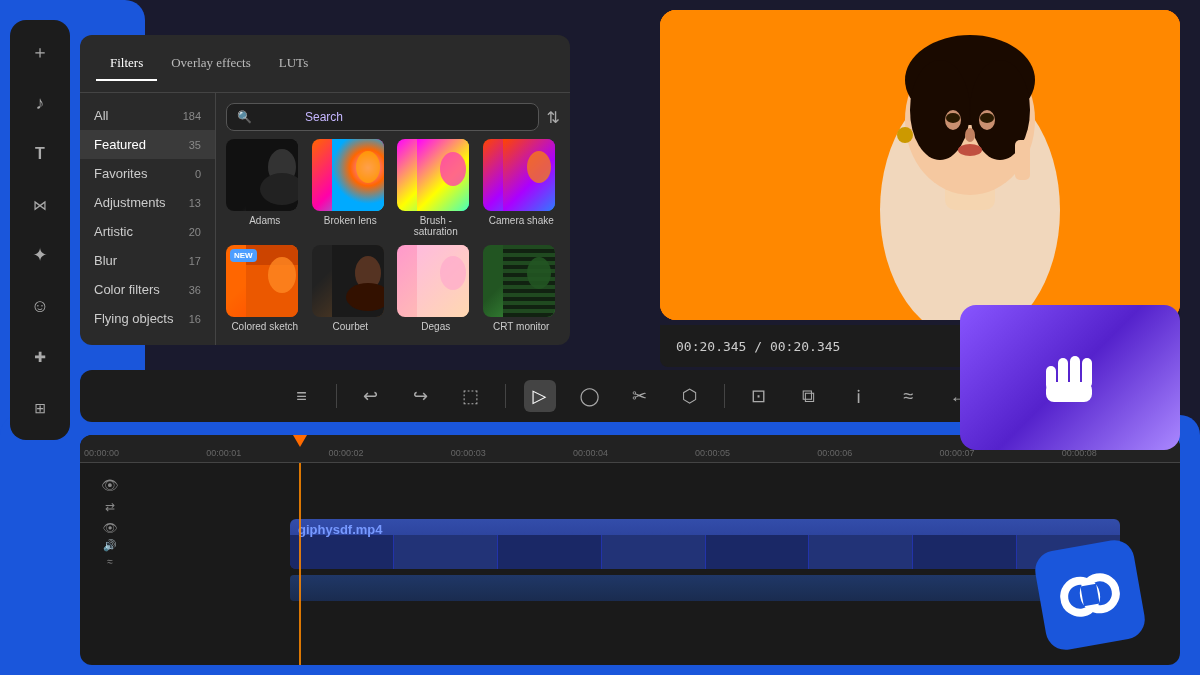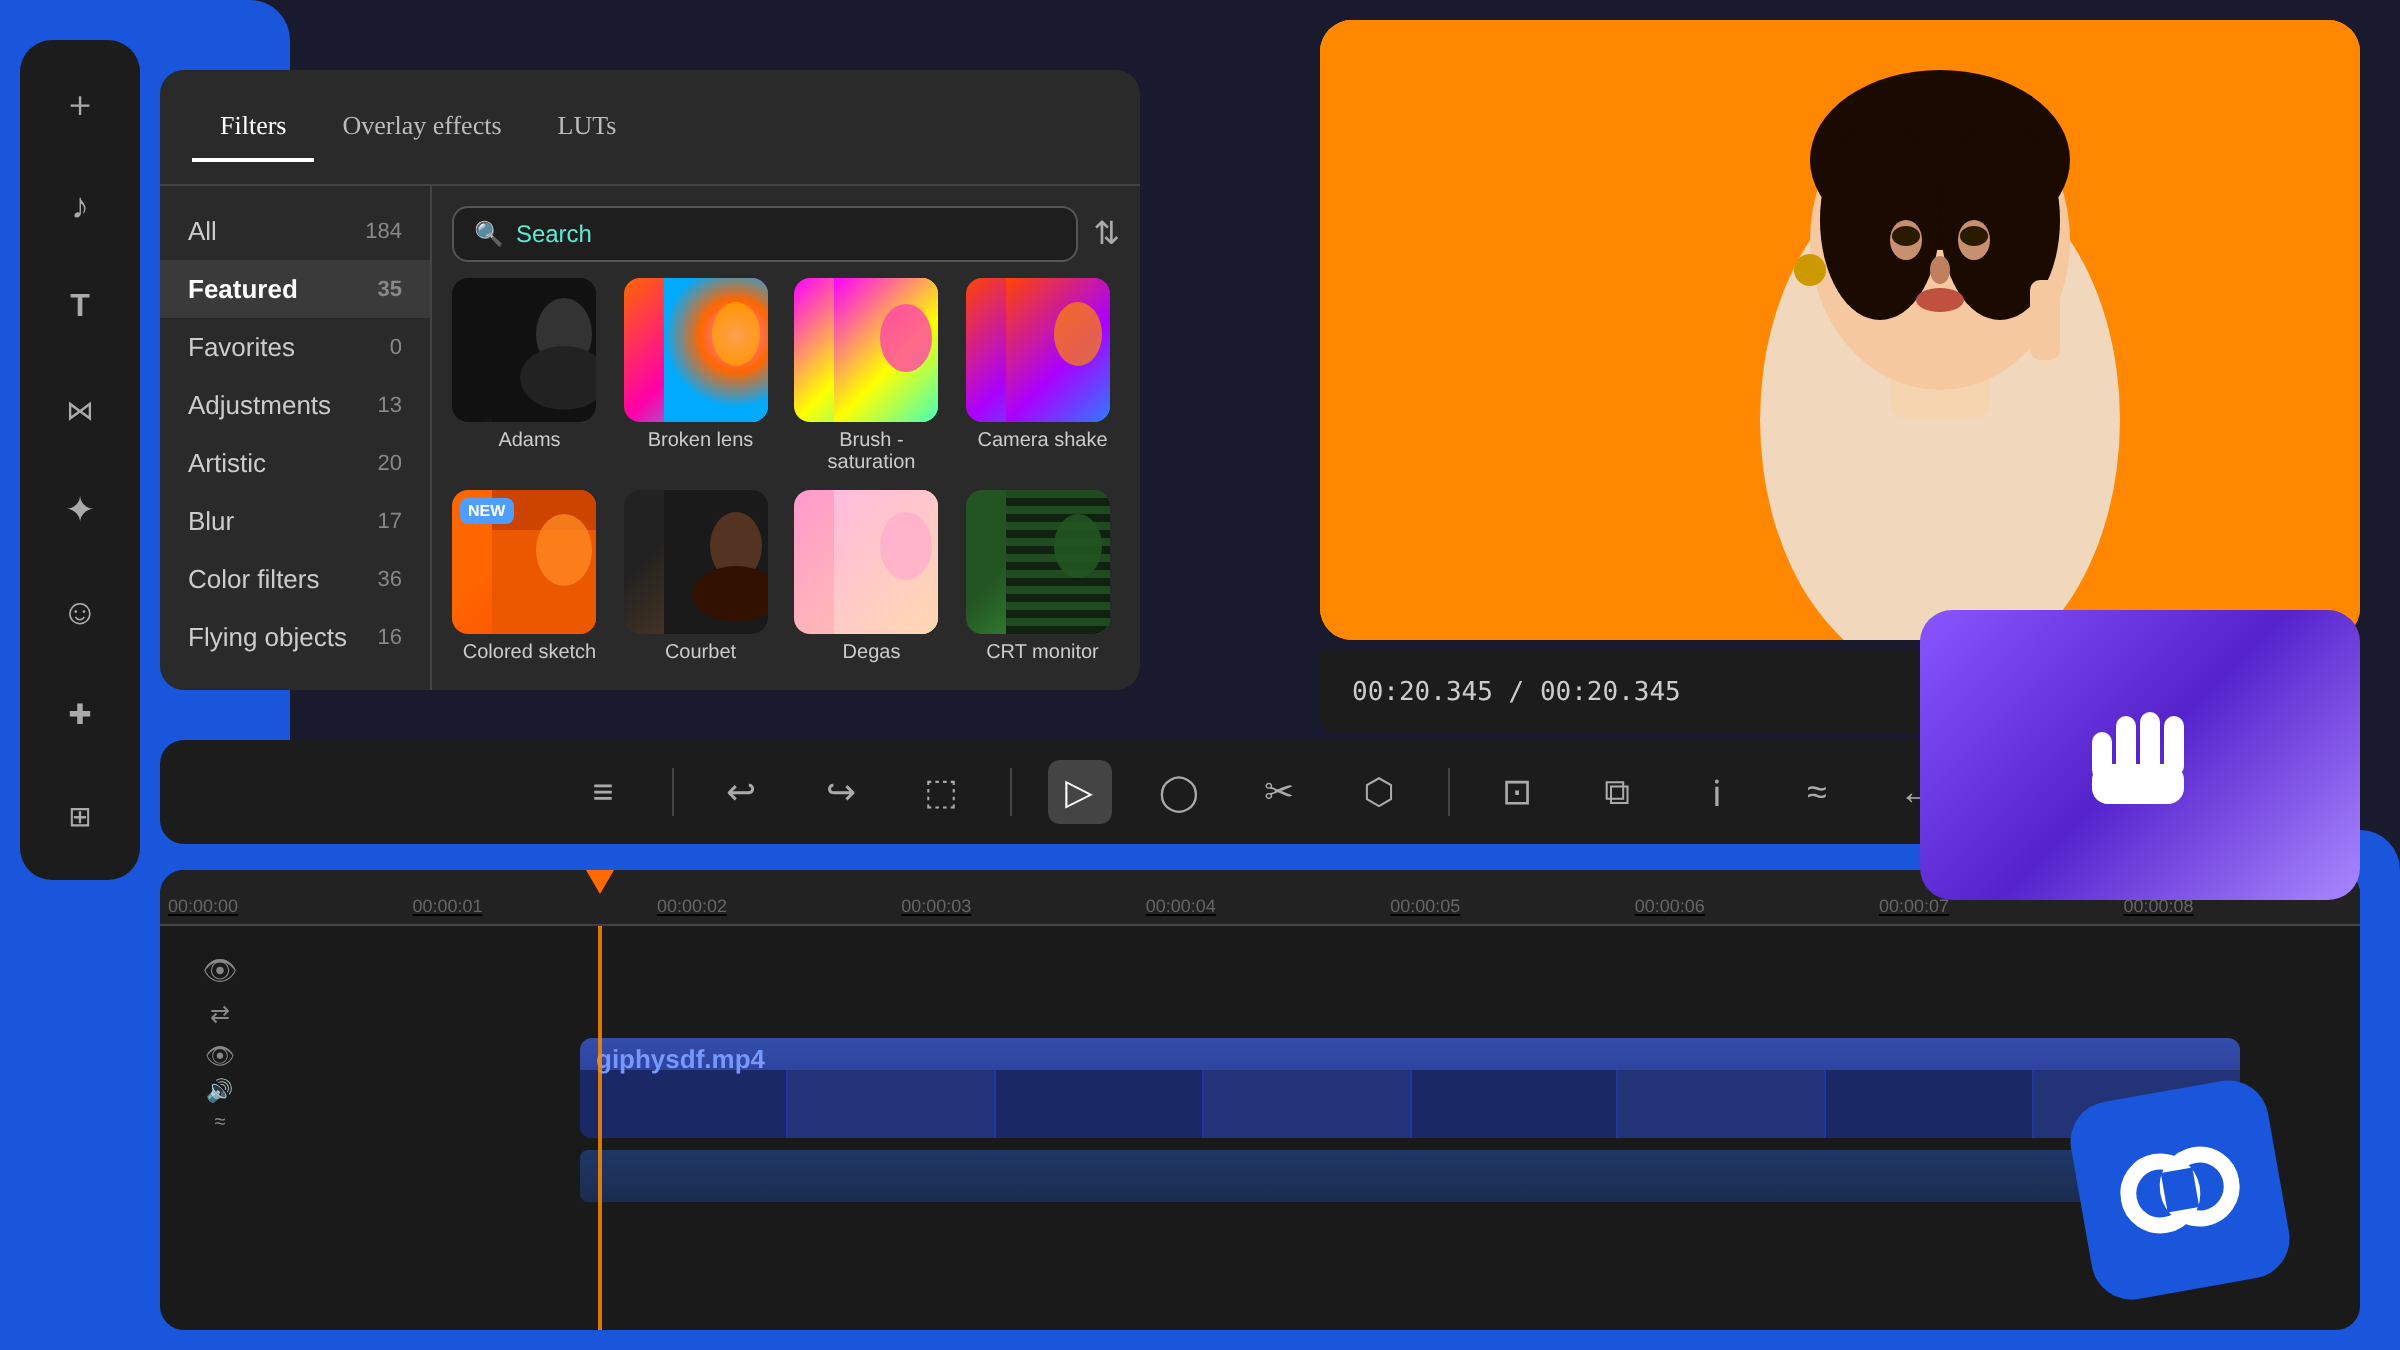--- a/index.html
+++ b/index.html
@@ -108,21 +108,21 @@
       justify-content: space-between;
       align-items: center;
       padding: 7px 14px;
       cursor: pointer;
       font-size: 13px;
       color: #ccc;
     }
     .filter-category.selected {
       background: #3a3a3a;
       color: #fff;
-      font-weight: 700;
+      font-weight: 400;
     }
     .filter-category .count {
       font-size: 11px;
       color: #888;
     }
     .filters-grid-area {
       flex: 1;
       display: flex;
       flex-direction: column;
       padding: 10px;
@@ -323,21 +323,20 @@
       border-bottom: 1px solid #444;
       display: flex;
       align-items: flex-end;
       padding: 0 0 4px 0;
       position: relative;
     }
     .ruler-marks {
       display: flex;
       width: 100%;
       position: relative;
-      text-decoration: underline;
     }
     .ruler-mark {
       flex: 1;
       display: flex;
       flex-direction: column;
       align-items: flex-start;
       padding-left: 4px;
       color: #666;
       font-size: 9px;
     }
@@ -418,21 +417,21 @@
       </div>
       <div class="filter-category">
         <span>Flying objects</span>
         <span class="count">16</span>
       </div>
     </div>
     <div class="filters-grid-area">
       <div class="filters-search">
         <div class="search-bar">
           <span style="color:#888;">🔍</span>
-          <span style="color:#5eead4;font-size:12px;">Search</span>
+          <span style="color:#c4b5fd;font-size:12px;margin-left:47px;">Search</span>
         </div>
         <span class="search-sort-icon">⇅</span>
       </div>
       <div class="filters-grid">
 
         <div class="filter-thumb">
           <div class="filter-thumb-img ft-adams">
             <svg width="72" height="72" viewBox="0 0 72 72">
               <rect width="72" height="72" fill="#111"></rect>
               <ellipse cx="36" cy="28" rx="14" ry="18" fill="#333"></ellipse>

